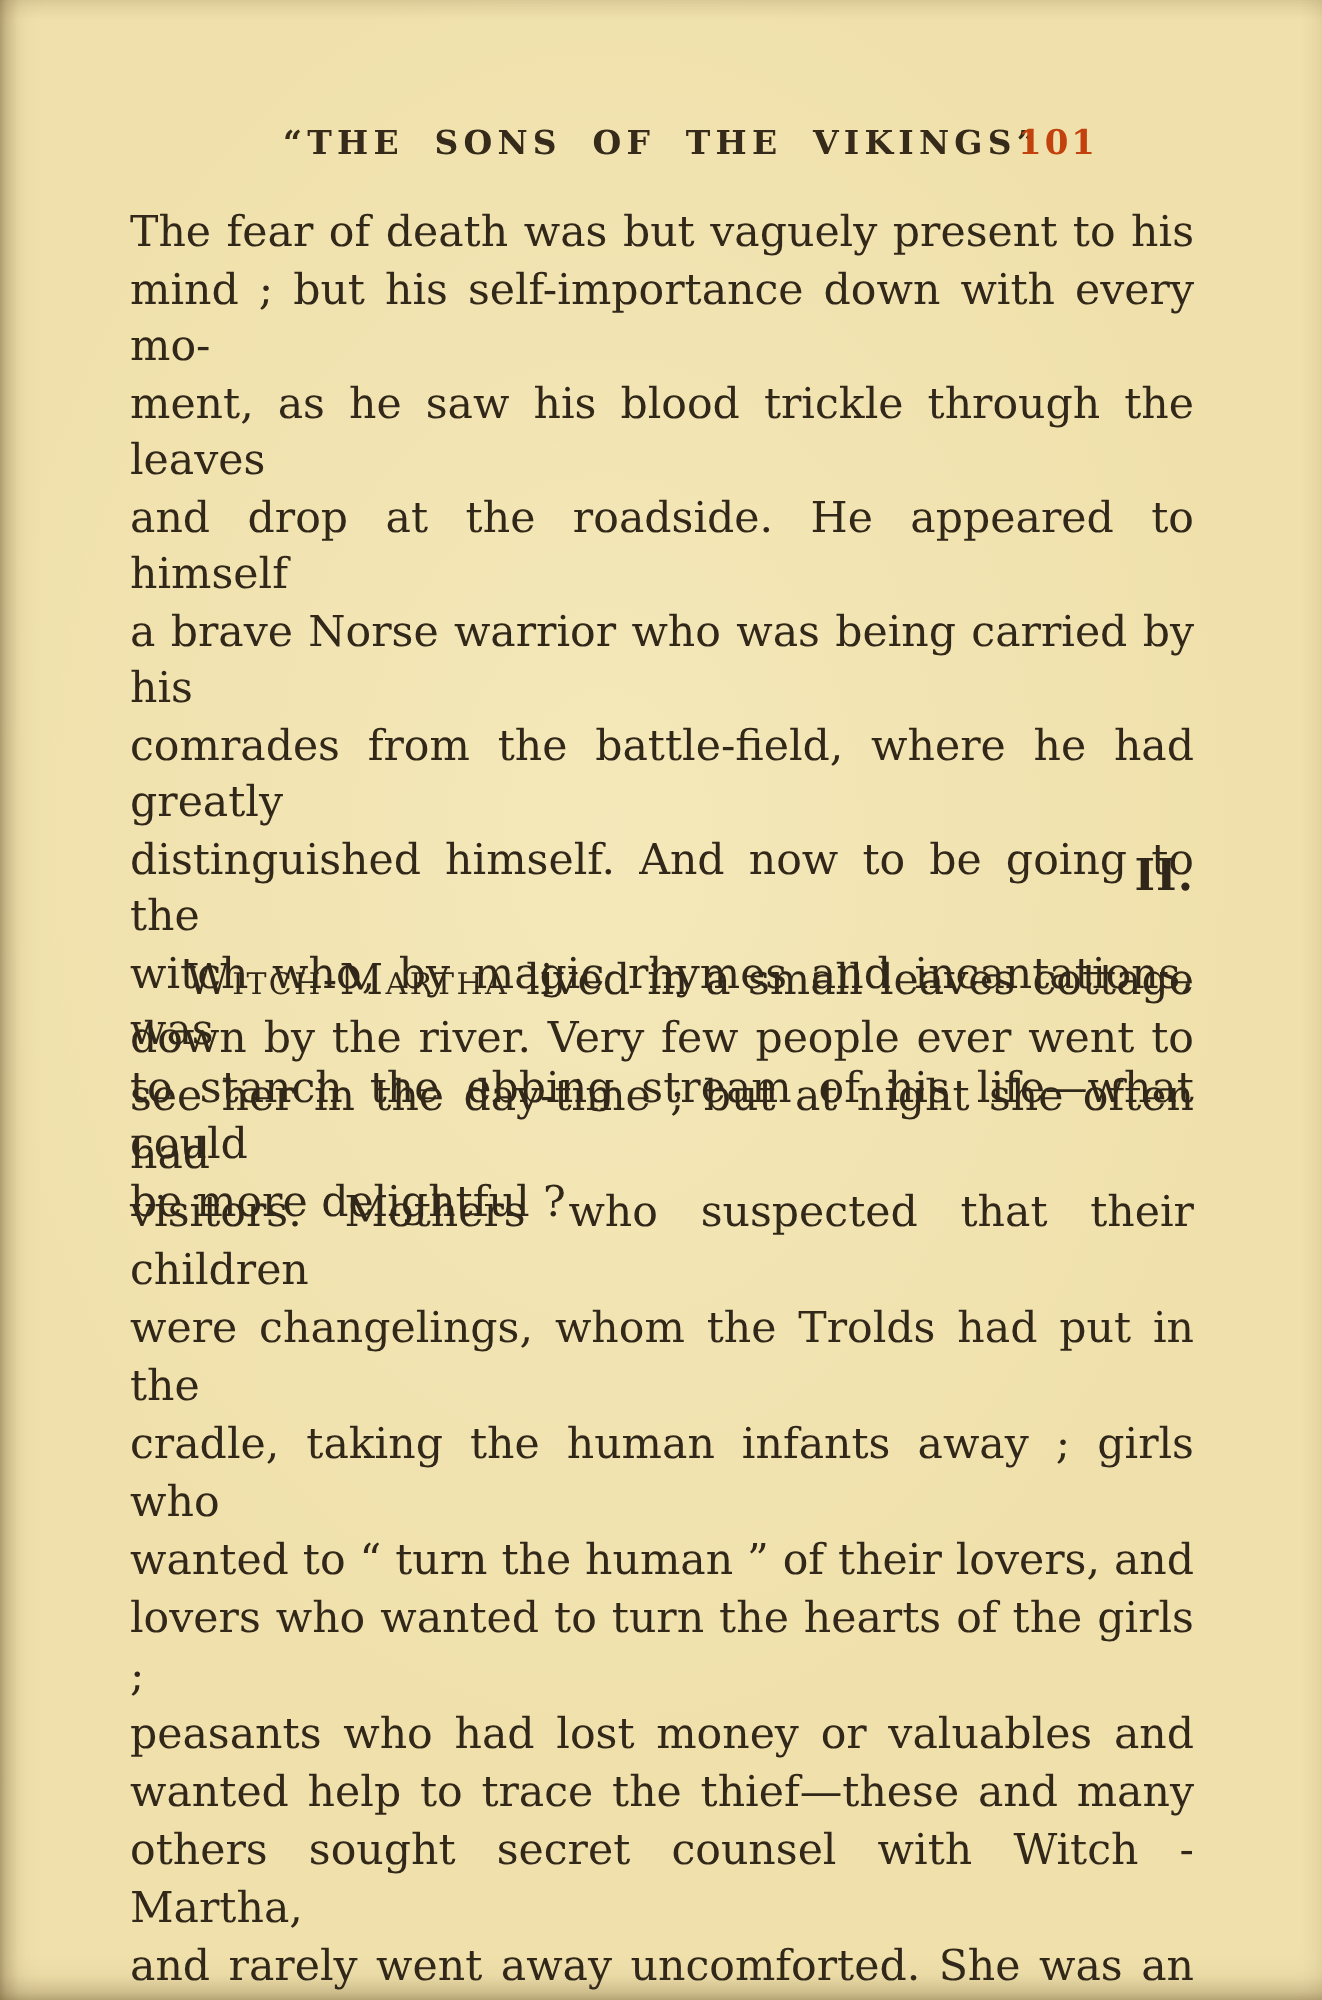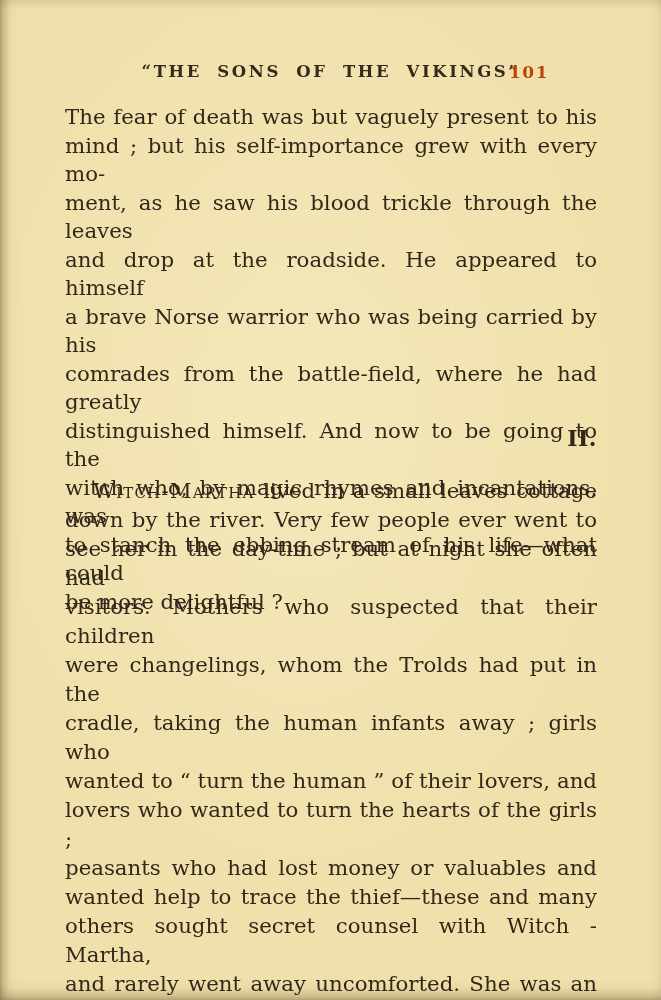--- a/index.html
+++ b/index.html
@@ -84,21 +84,21 @@
 
 <div class="vignette"></div>
 
 <div class="header">
   <span class="running-title">“THE SONS OF THE VIKINGS”</span>
   <span class="page-number">101</span>
 </div>
 
 <div class="para para1 natural-last">
     <div class="line">The fear of death was but vaguely present to his</div>
-    <div class="line">mind ; but his self-importance grew with every mo-</div>
+    <div class="line">mind ; but his self-importance down with every mo-</div>
     <div class="line">ment, as he saw his blood trickle through the leaves</div>
     <div class="line">and drop at the roadside.  He appeared to himself</div>
     <div class="line">a brave Norse warrior who was being carried by his</div>
     <div class="line">comrades from the battle-field, where he had greatly</div>
     <div class="line">distinguished himself.  And now to be going to the</div>
     <div class="line">witch who, by magic rhymes and incantations, was</div>
     <div class="line">to stanch the ebbing stream of his life—what could</div>
     <div class="line">be more delightful ?</div>
   </div>
 

